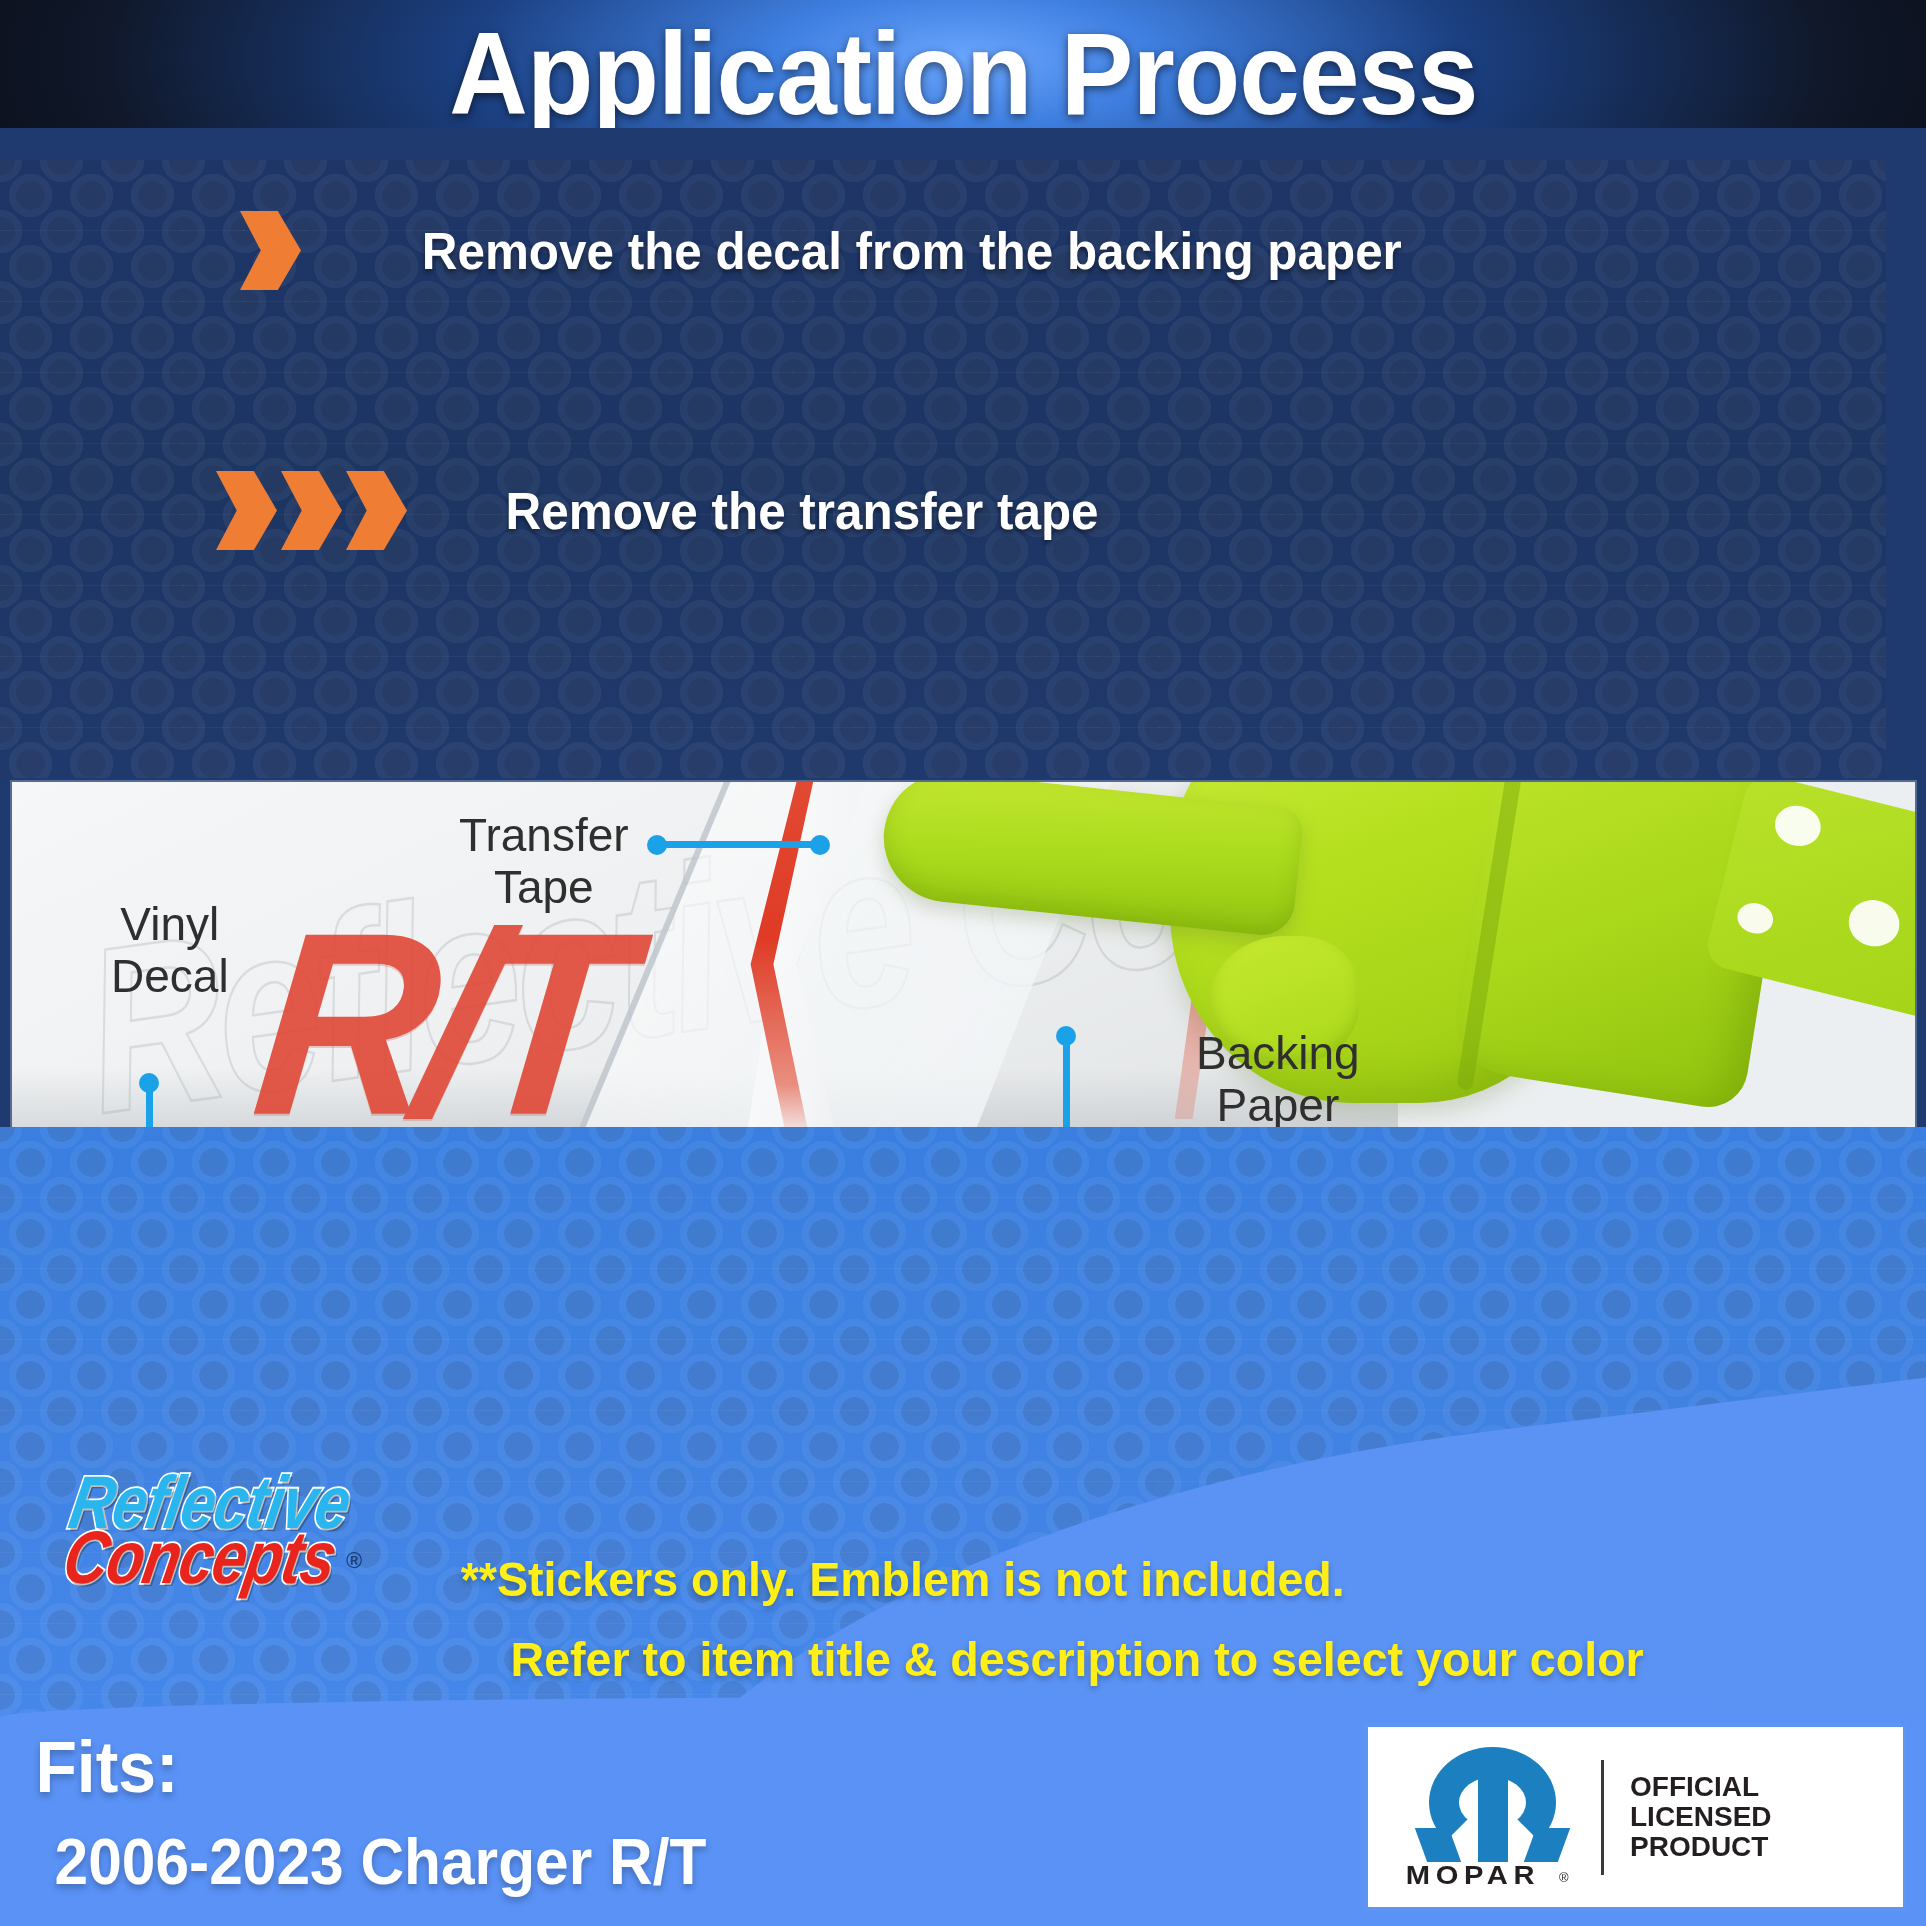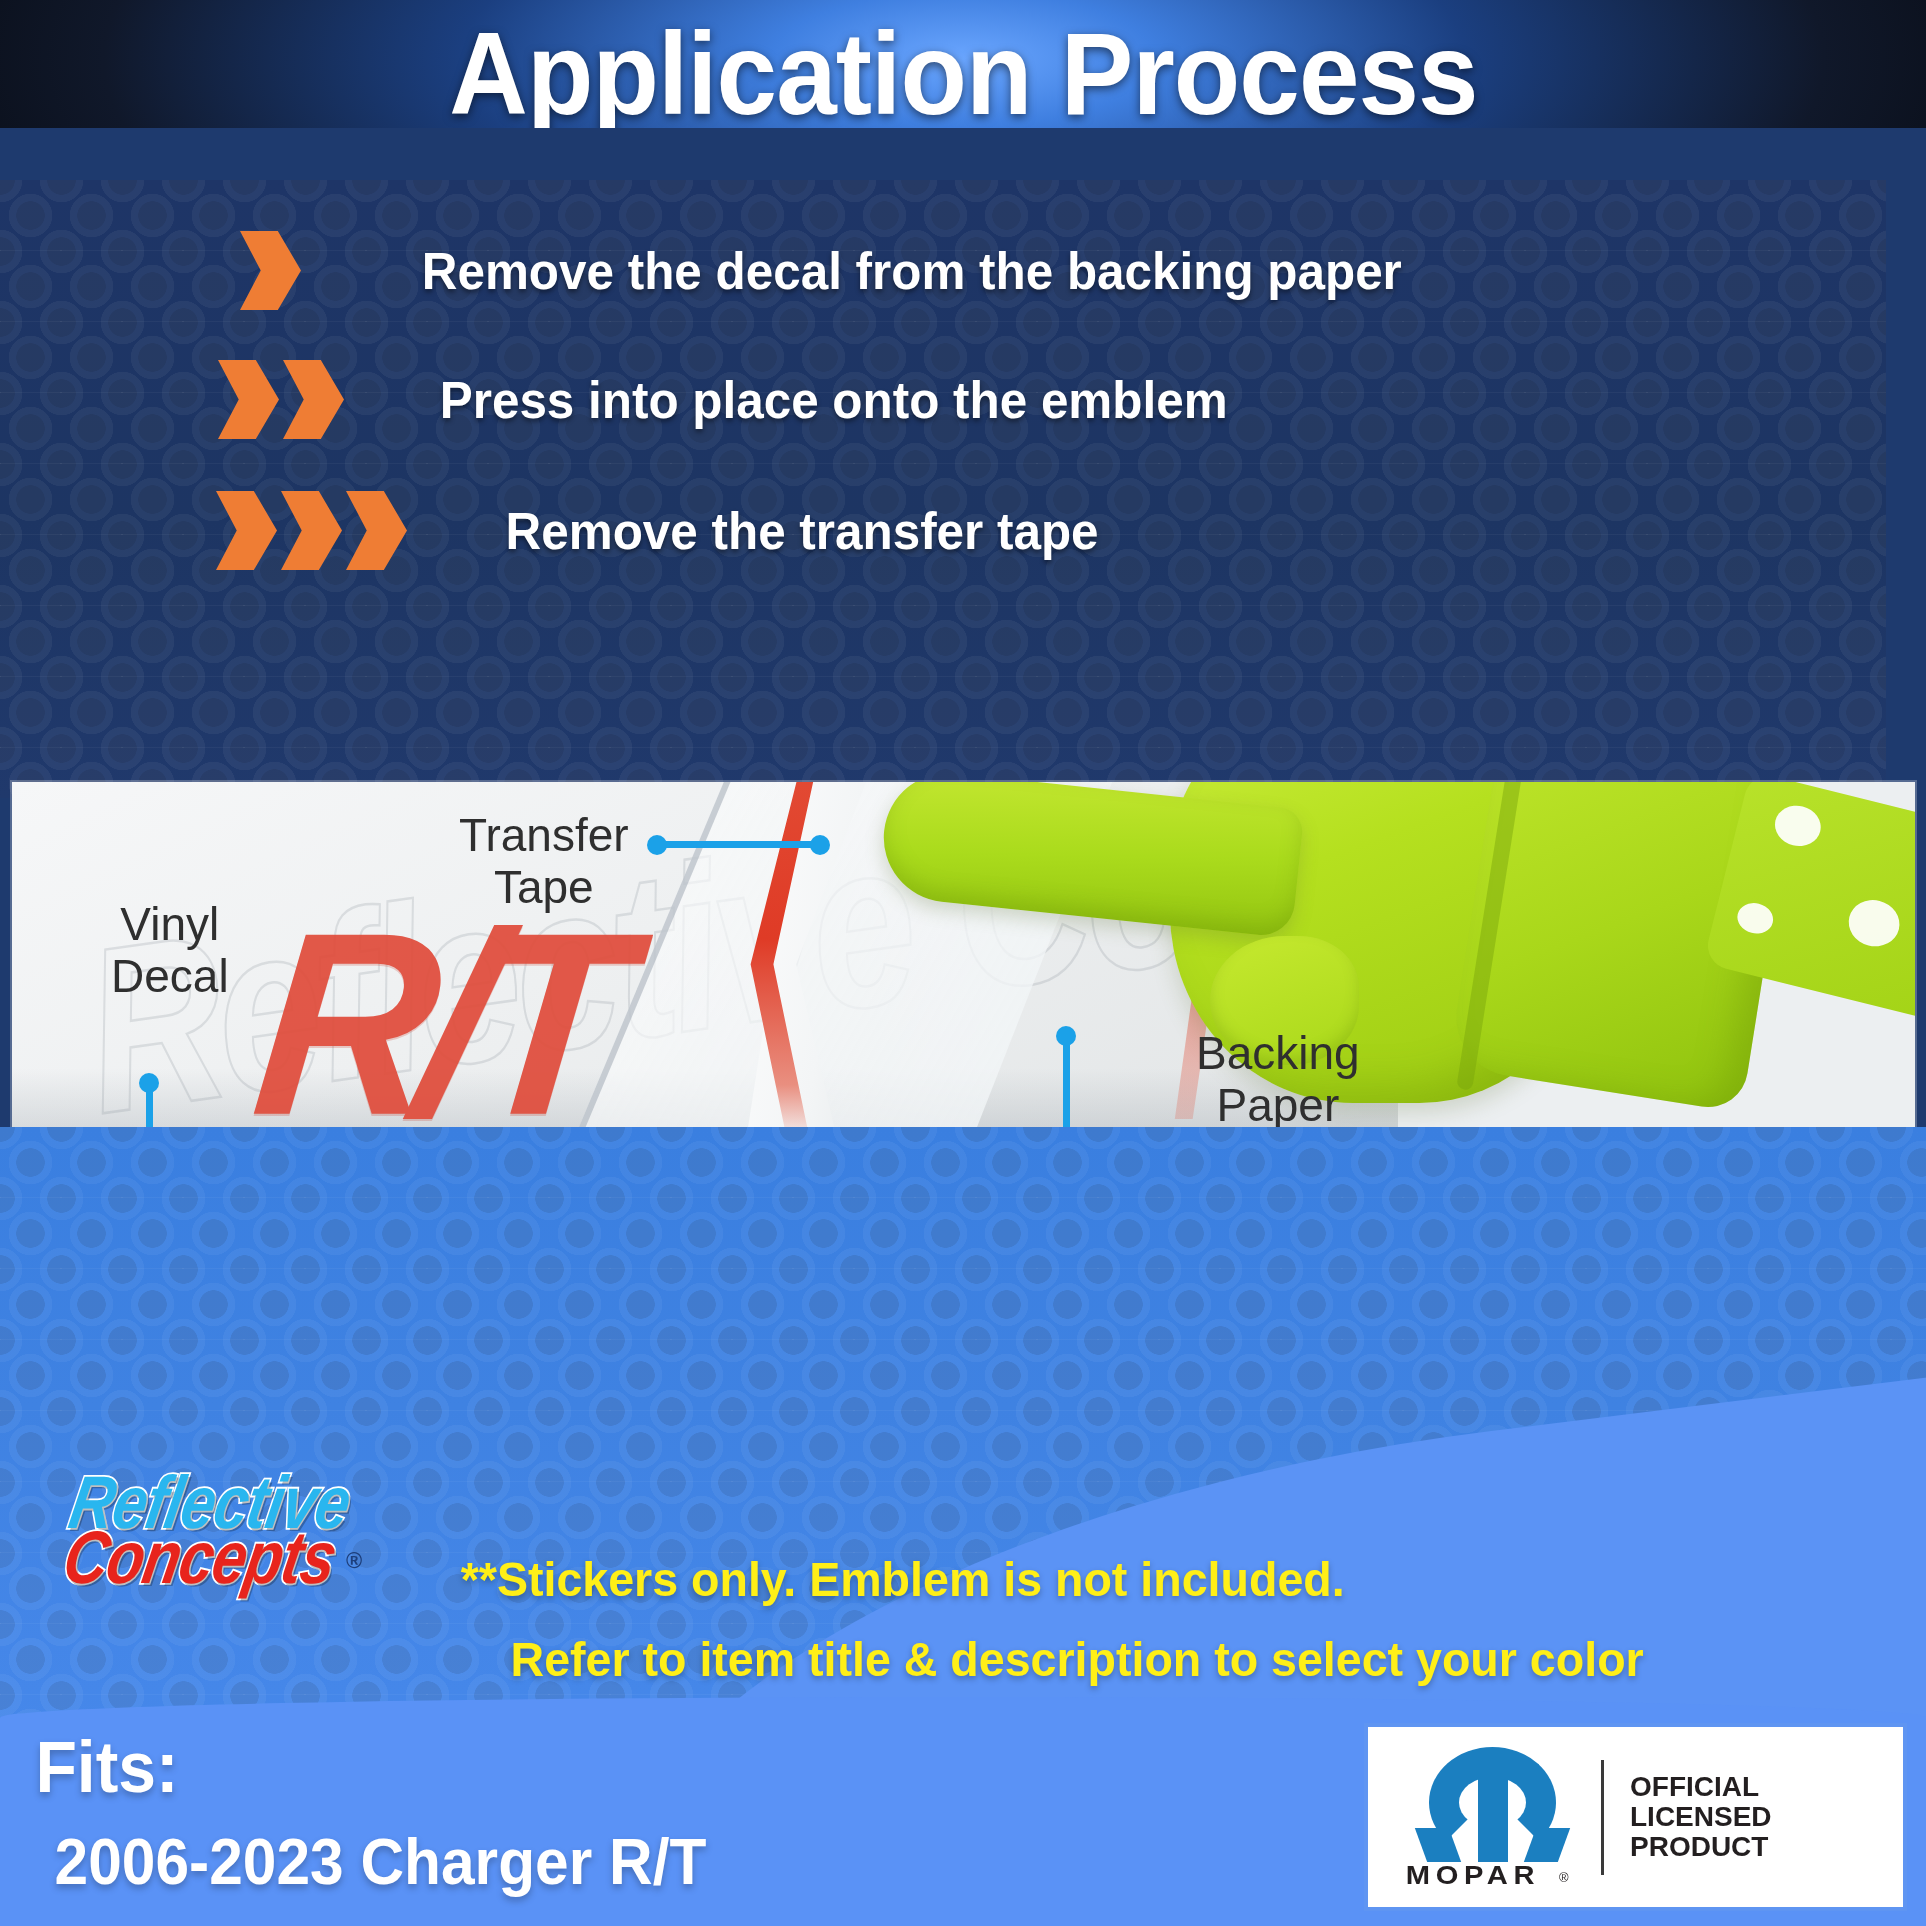--- a/index.html
+++ b/index.html
@@ -40,21 +40,21 @@
     position:absolute; width:100%; top:14px; text-align:center;
     color:#ffffff; font-size:117px; font-weight:700; letter-spacing:-1px;
     line-height:1.02;
     transform:scaleX(.93);
     text-shadow:0 3px 10px rgba(0,0,0,.55);
     white-space:nowrap;
   }
 
   
   #instructions{
-    position:absolute; left:0; top:180px; width:1886px; height:618px;
+    position:absolute; left:0; top:160px; width:1886px; height:618px;
     background:linear-gradient(180deg,#1e3567 0%, #1d3563 55%, #20396c 100%);
     overflow:hidden;
   }
   .step{ position:absolute; display:flex; align-items:center; }
   .step .chev-group{ display:flex; align-items:center; }
   .chev{
     width:61px; height:79px; background:#ef7d34;
     clip-path:polygon(0 0, 62% 0, 100% 50%, 62% 100%, 0 100%, 34% 50%);
     margin-right:4px;
     filter:drop-shadow(0 2px 2px rgba(0,0,0,.35));
@@ -279,27 +279,20 @@
     <div class="hexbg"></div>
     <div class="hexbg2"></div>
 
     <div class="step" id="step1">
       <div class="chev-group">
         <div class="chev"></div>
       </div>
       <div class="step-label">Remove the decal from the backing paper</div>
     </div>
 
-    <div class="step" id="step2">
-      <div class="chev-group">
-        <div class="chev"></div>
-        <div class="chev"></div>
-      </div>
-      <div class="step-label">Press into place onto the emblem</div>
-    </div>
 
     <div class="step" id="step3">
       <div class="chev-group">
         <div class="chev"></div>
         <div class="chev"></div>
         <div class="chev"></div>
       </div>
       <div class="step-label">Remove the transfer tape</div>
     </div>
   </div>

